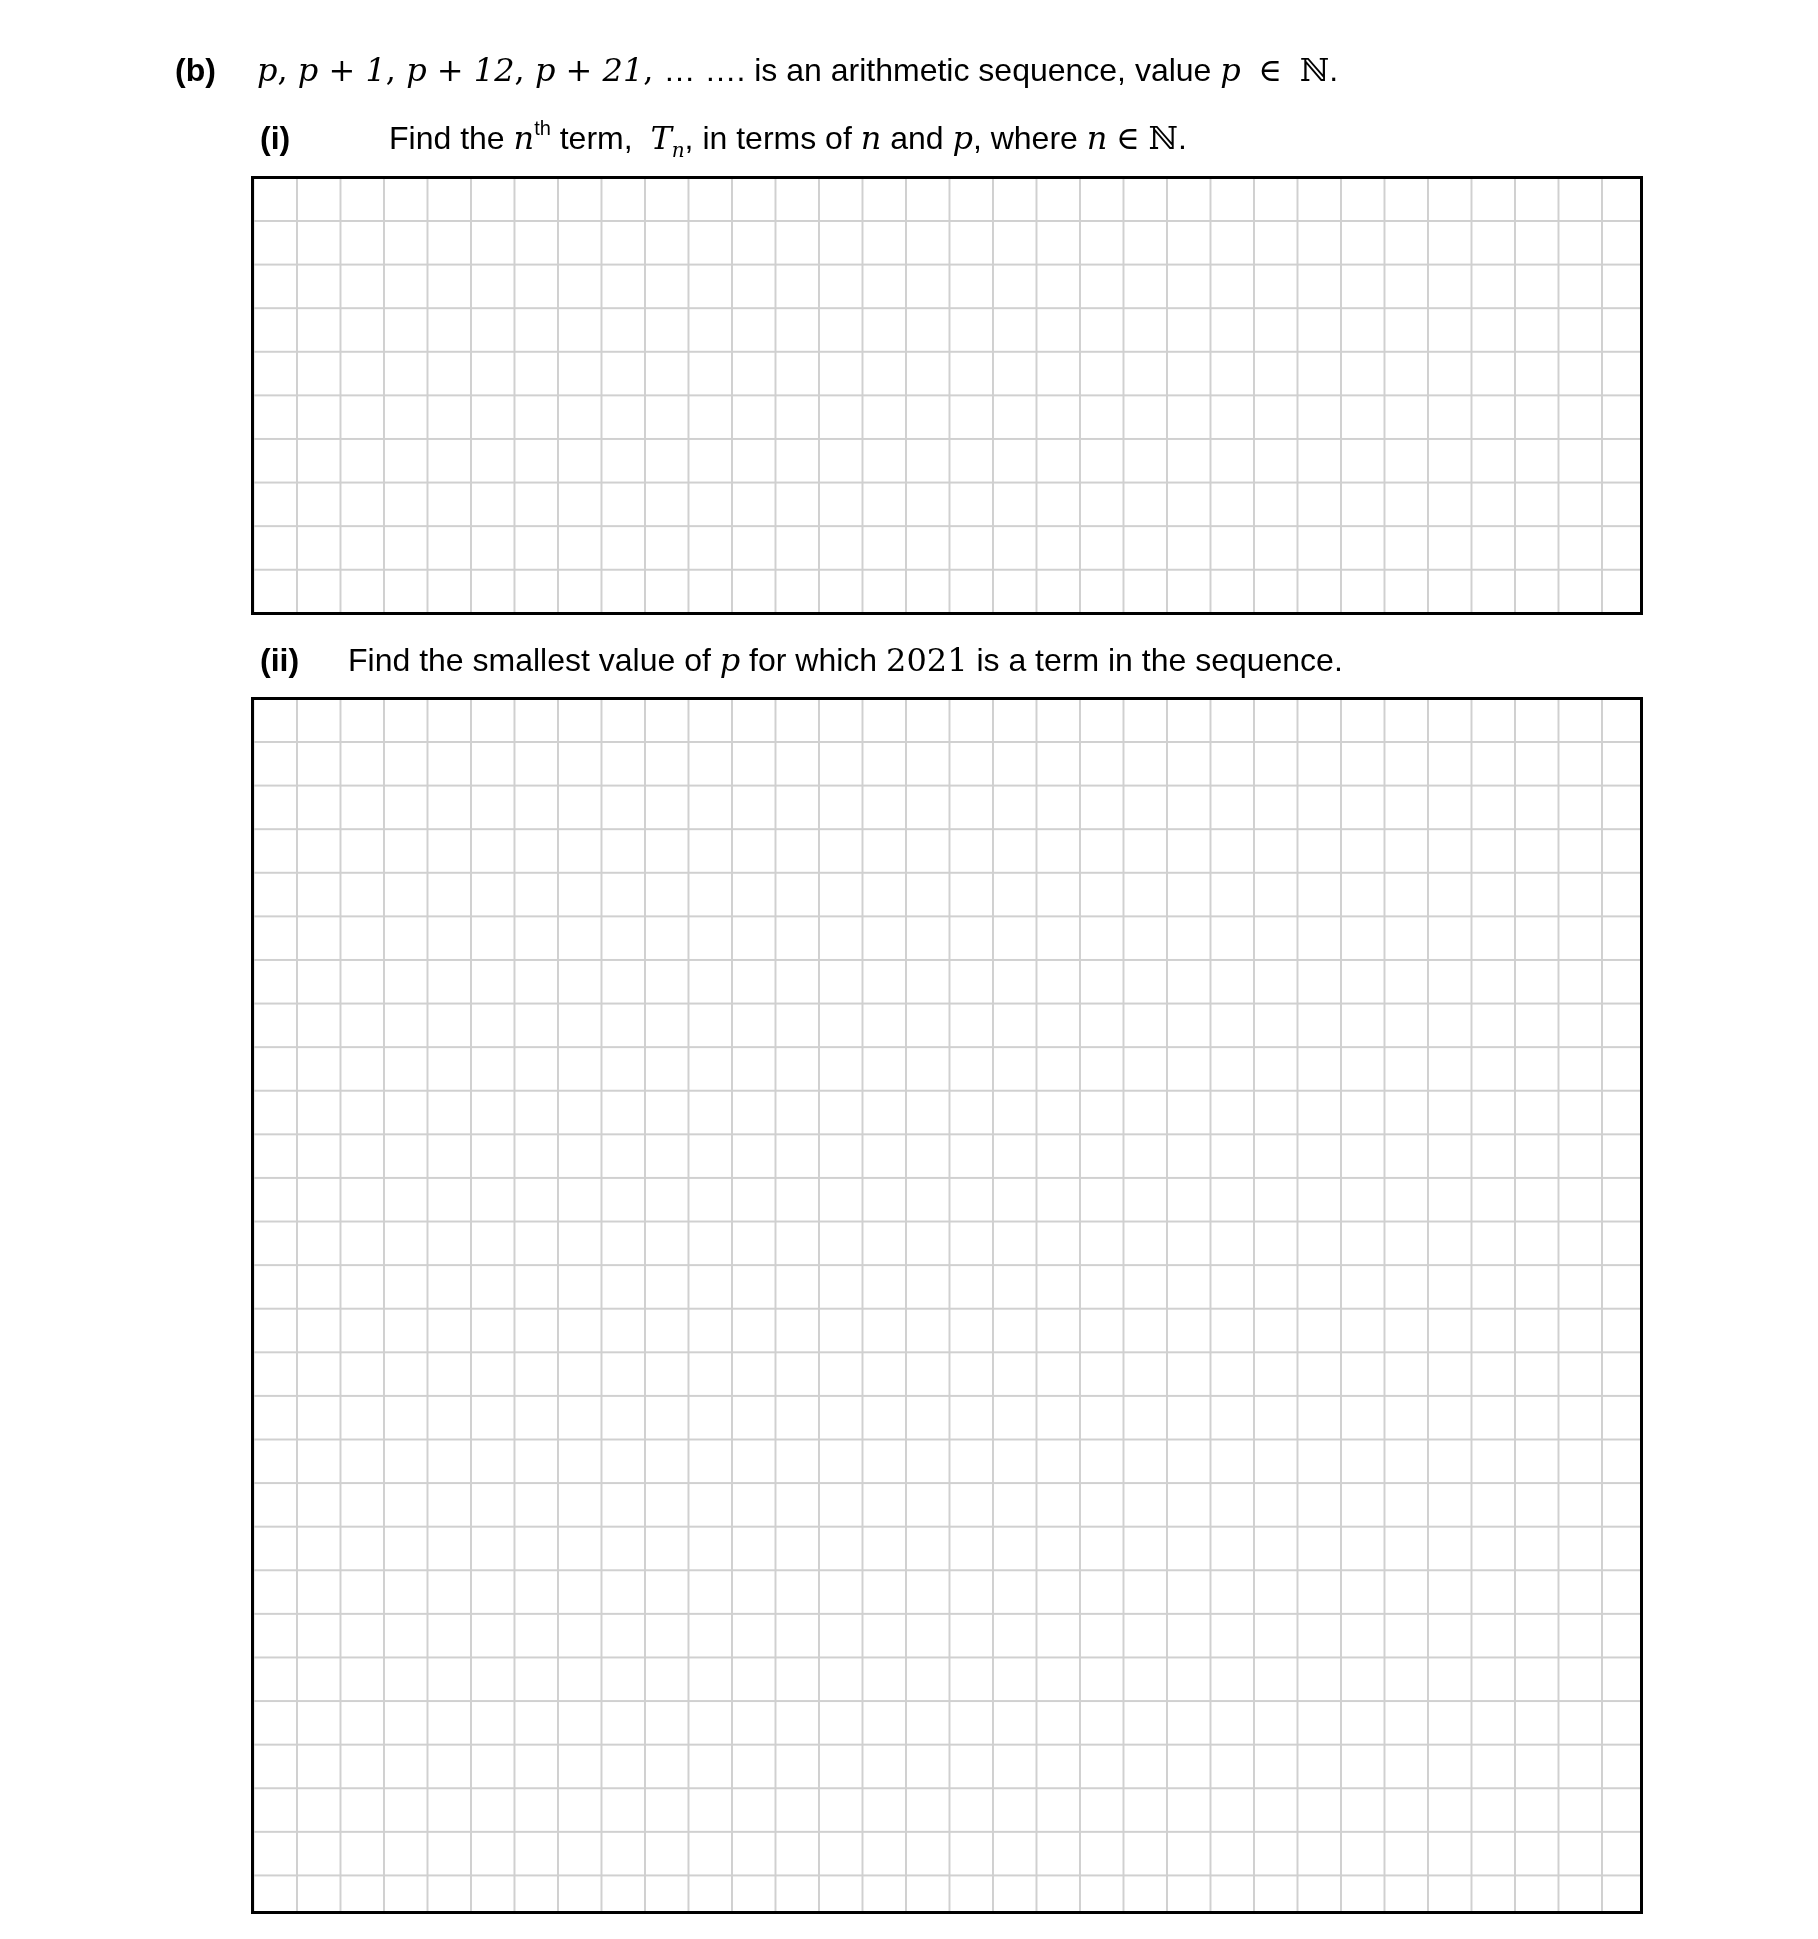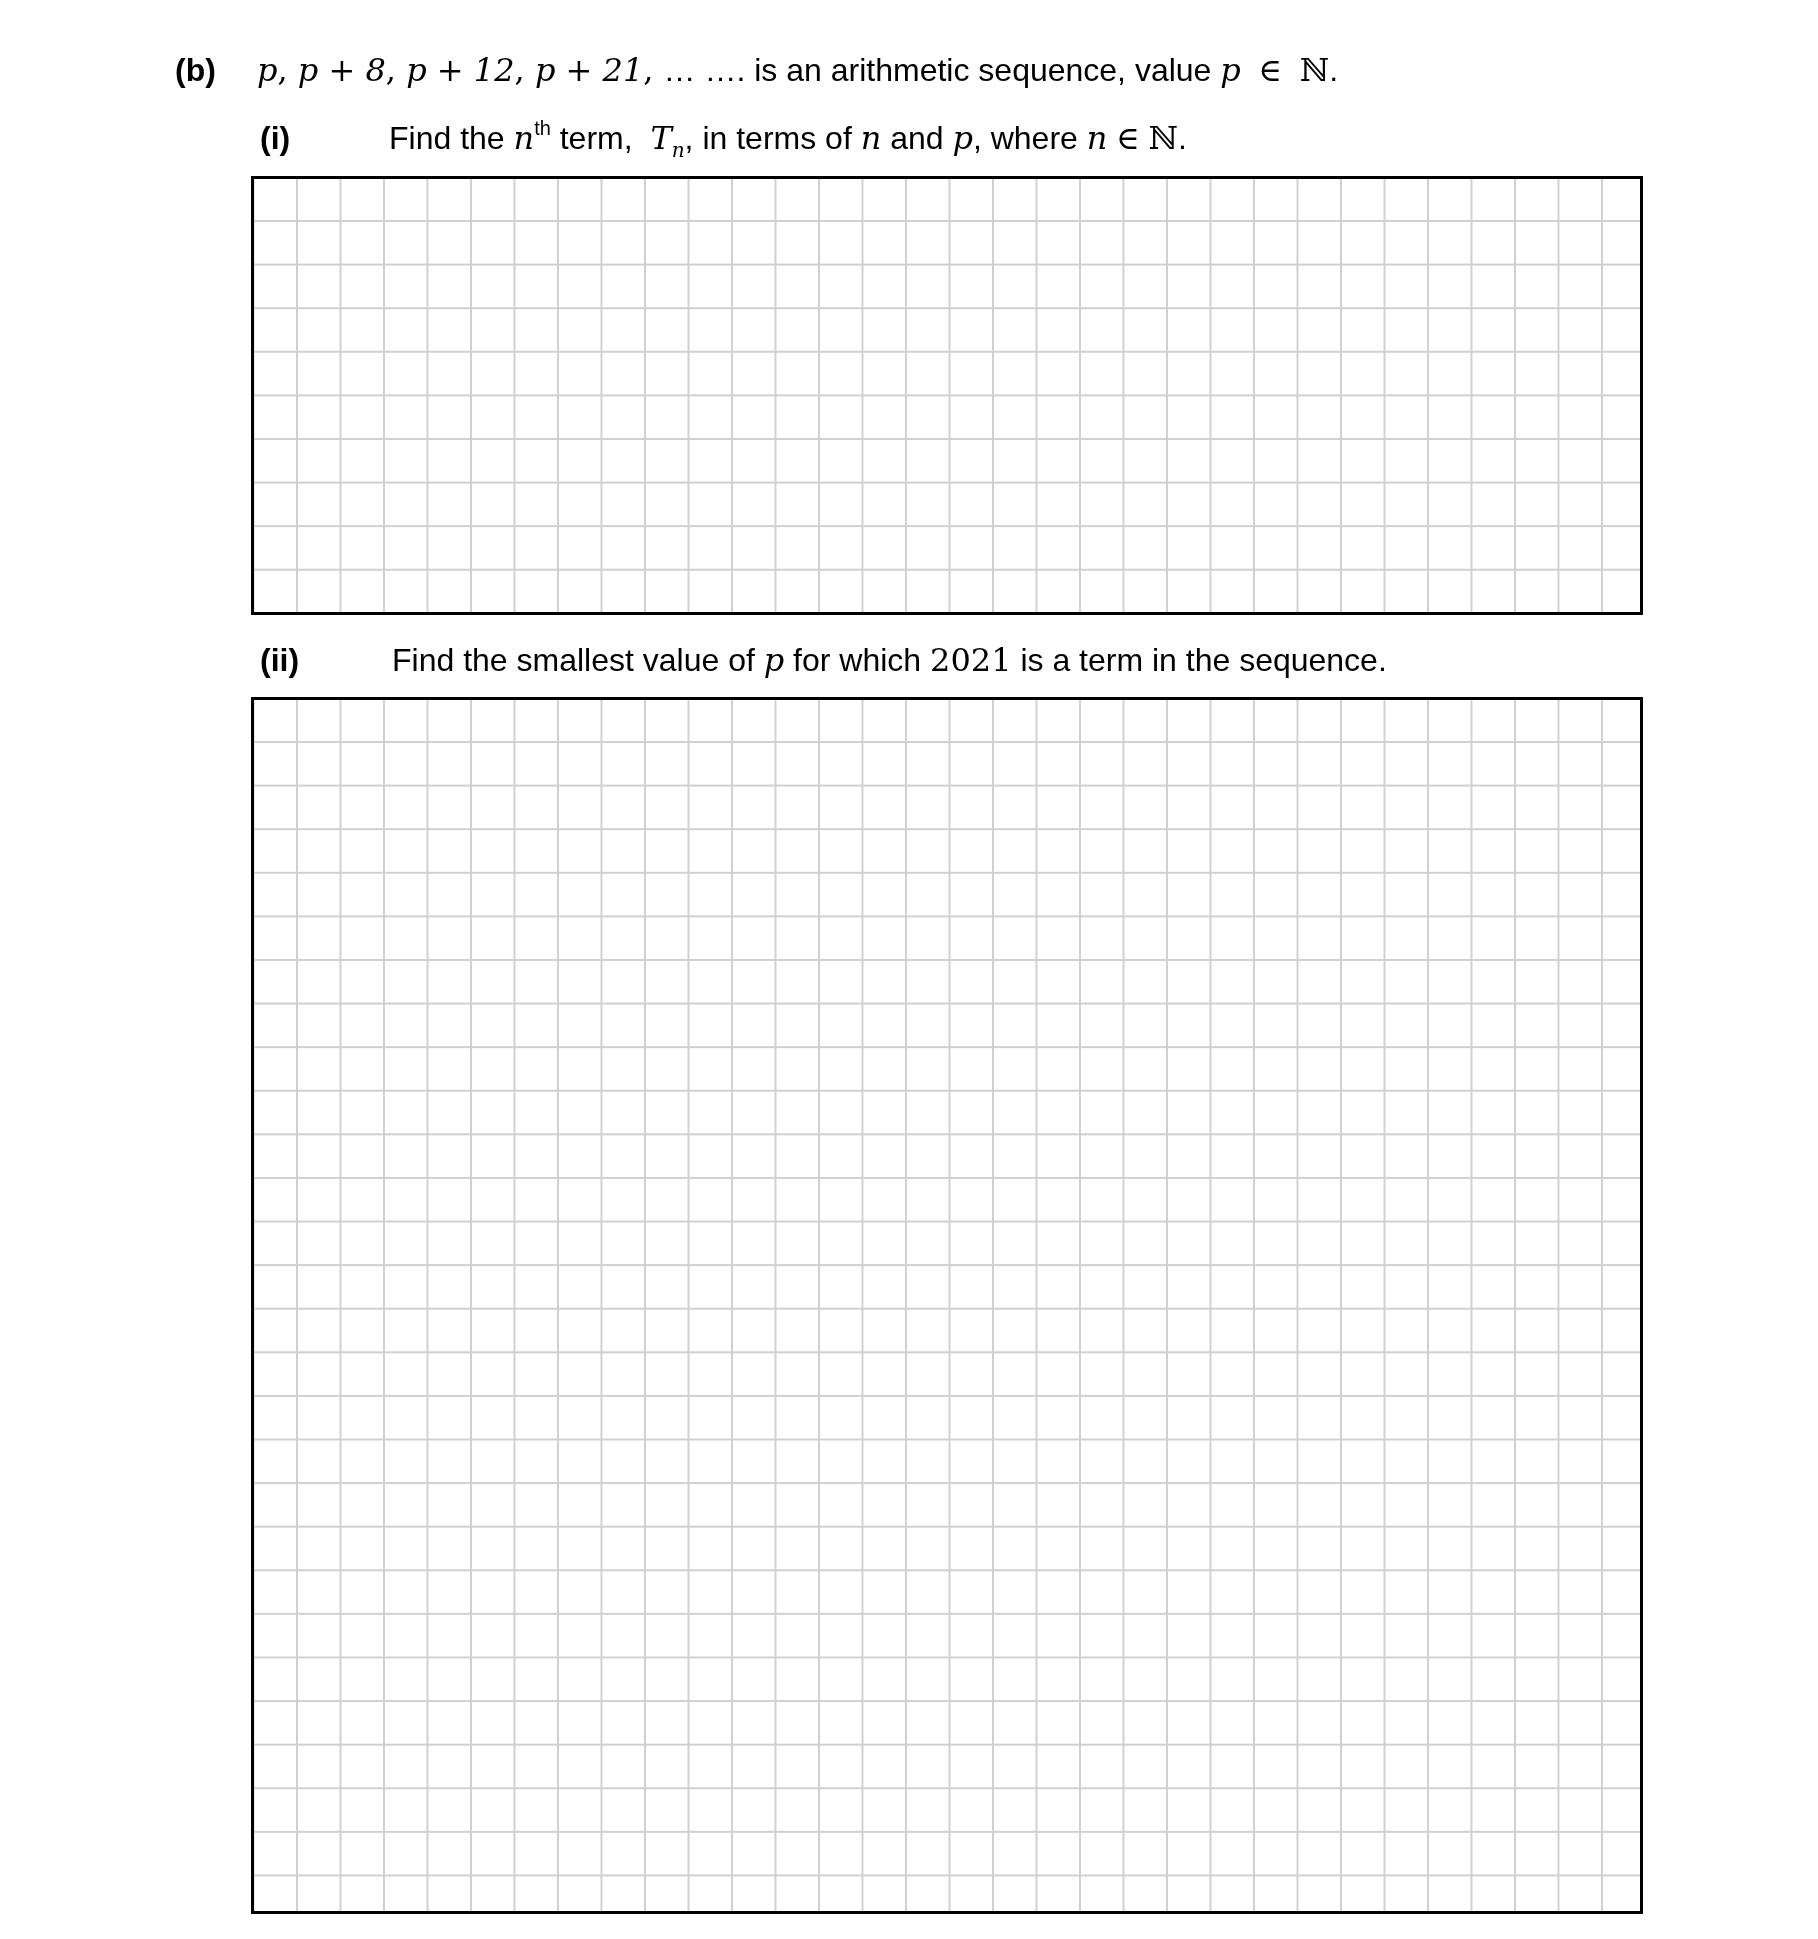--- a/index.html
+++ b/index.html
@@ -31,39 +31,39 @@
       background-position: 42px 41px;
     }
   </style>
 </head>
 <body>
 
 <div>
   <span class="line label" style="left:175px; top:50px;">(b)</span>
   <div class="line" style="left:257px; top:50px;">
     <span class="math">p</span><span class="mathup">, </span>
-    <span class="math">p + 8</span><span class="mathup">, </span>
+    <span class="math">p + 1</span><span class="mathup">, </span>
     <span class="math">p + 12</span><span class="mathup">, </span>
     <span class="math">p + 21</span><span class="mathup">, </span><span>… ….</span><span> is an </span><span class="bold">arithmetic</span><span> sequence, value </span><span class="math">p</span>
     &nbsp;<span class="mathup">∈</span>
     &nbsp;<span class="mathup">ℕ</span><span>.</span>
   </div>
 </div>
 
 <div>
   <span class="line label" style="left:260px; top:118px;">(i)</span>
   <div class="line" style="left:348px; top:118px;margin-left:41px;">
     <span>Find the </span><span class="math">n</span><sup>th</sup><span> term, </span>&nbsp;<span class="math">T</span><sub class="math">n</sub><span>, in terms of </span><span class="math">n</span><span> and </span><span class="math">p</span><span>, where </span><span class="math">n</span>
     <span class="mathup">∈</span>
     <span class="mathup">ℕ</span><span>.</span>
   </div>
 </div>
 
 <div class="answer-box" style="left:251px; top:176px; width:1392px; height:439px;"></div>
 
 <div>
   <span class="line label" style="left:260px; top:640px;">(ii)</span>
-  <div class="line" style="left:348px; top:640px;margin-left:44px;">
+  <div class="line" style="left:348px; top:640px;">
     <span>Find the smallest value of </span><span class="math">p</span><span> for which </span><span class="mathup">2021</span><span> is a term in the sequence.</span>
   </div>
 </div>
 
 <div class="answer-box" style="left:251px; top:697px; width:1392px; height:1217px;"></div>
 
 </body></html>

